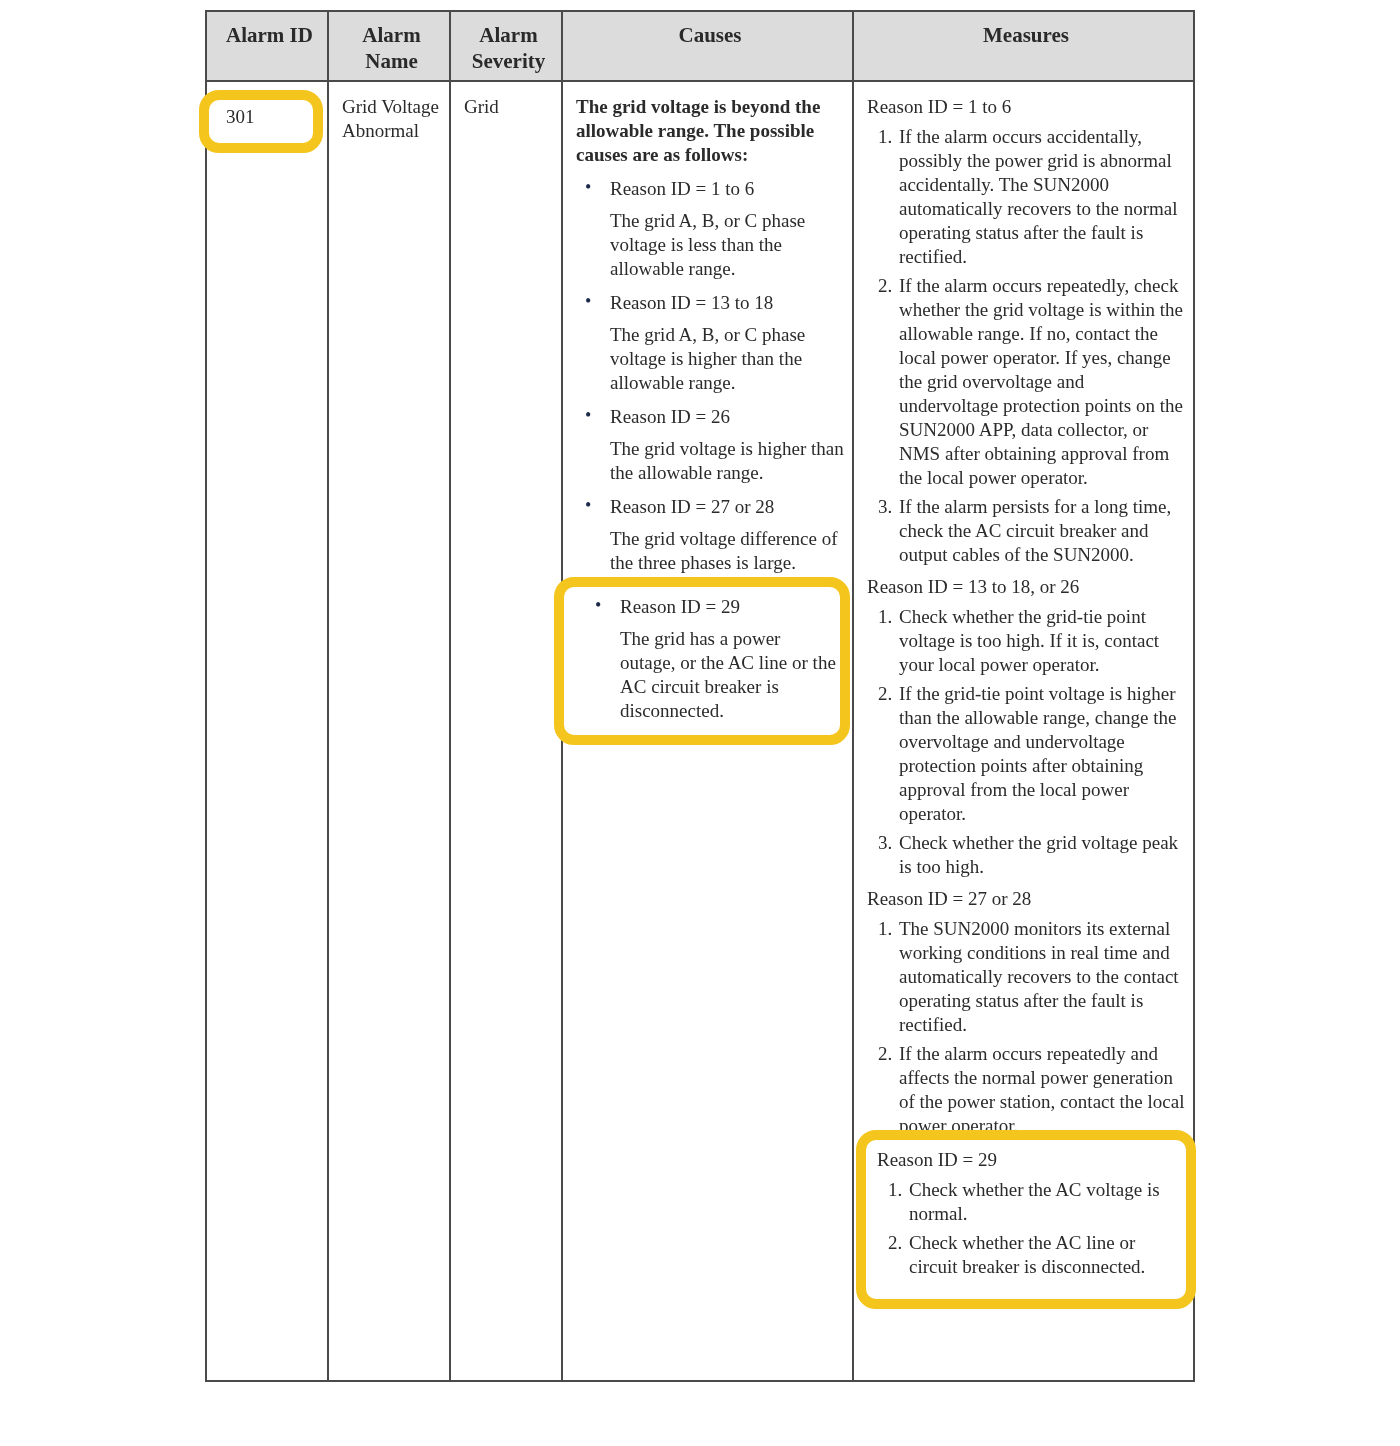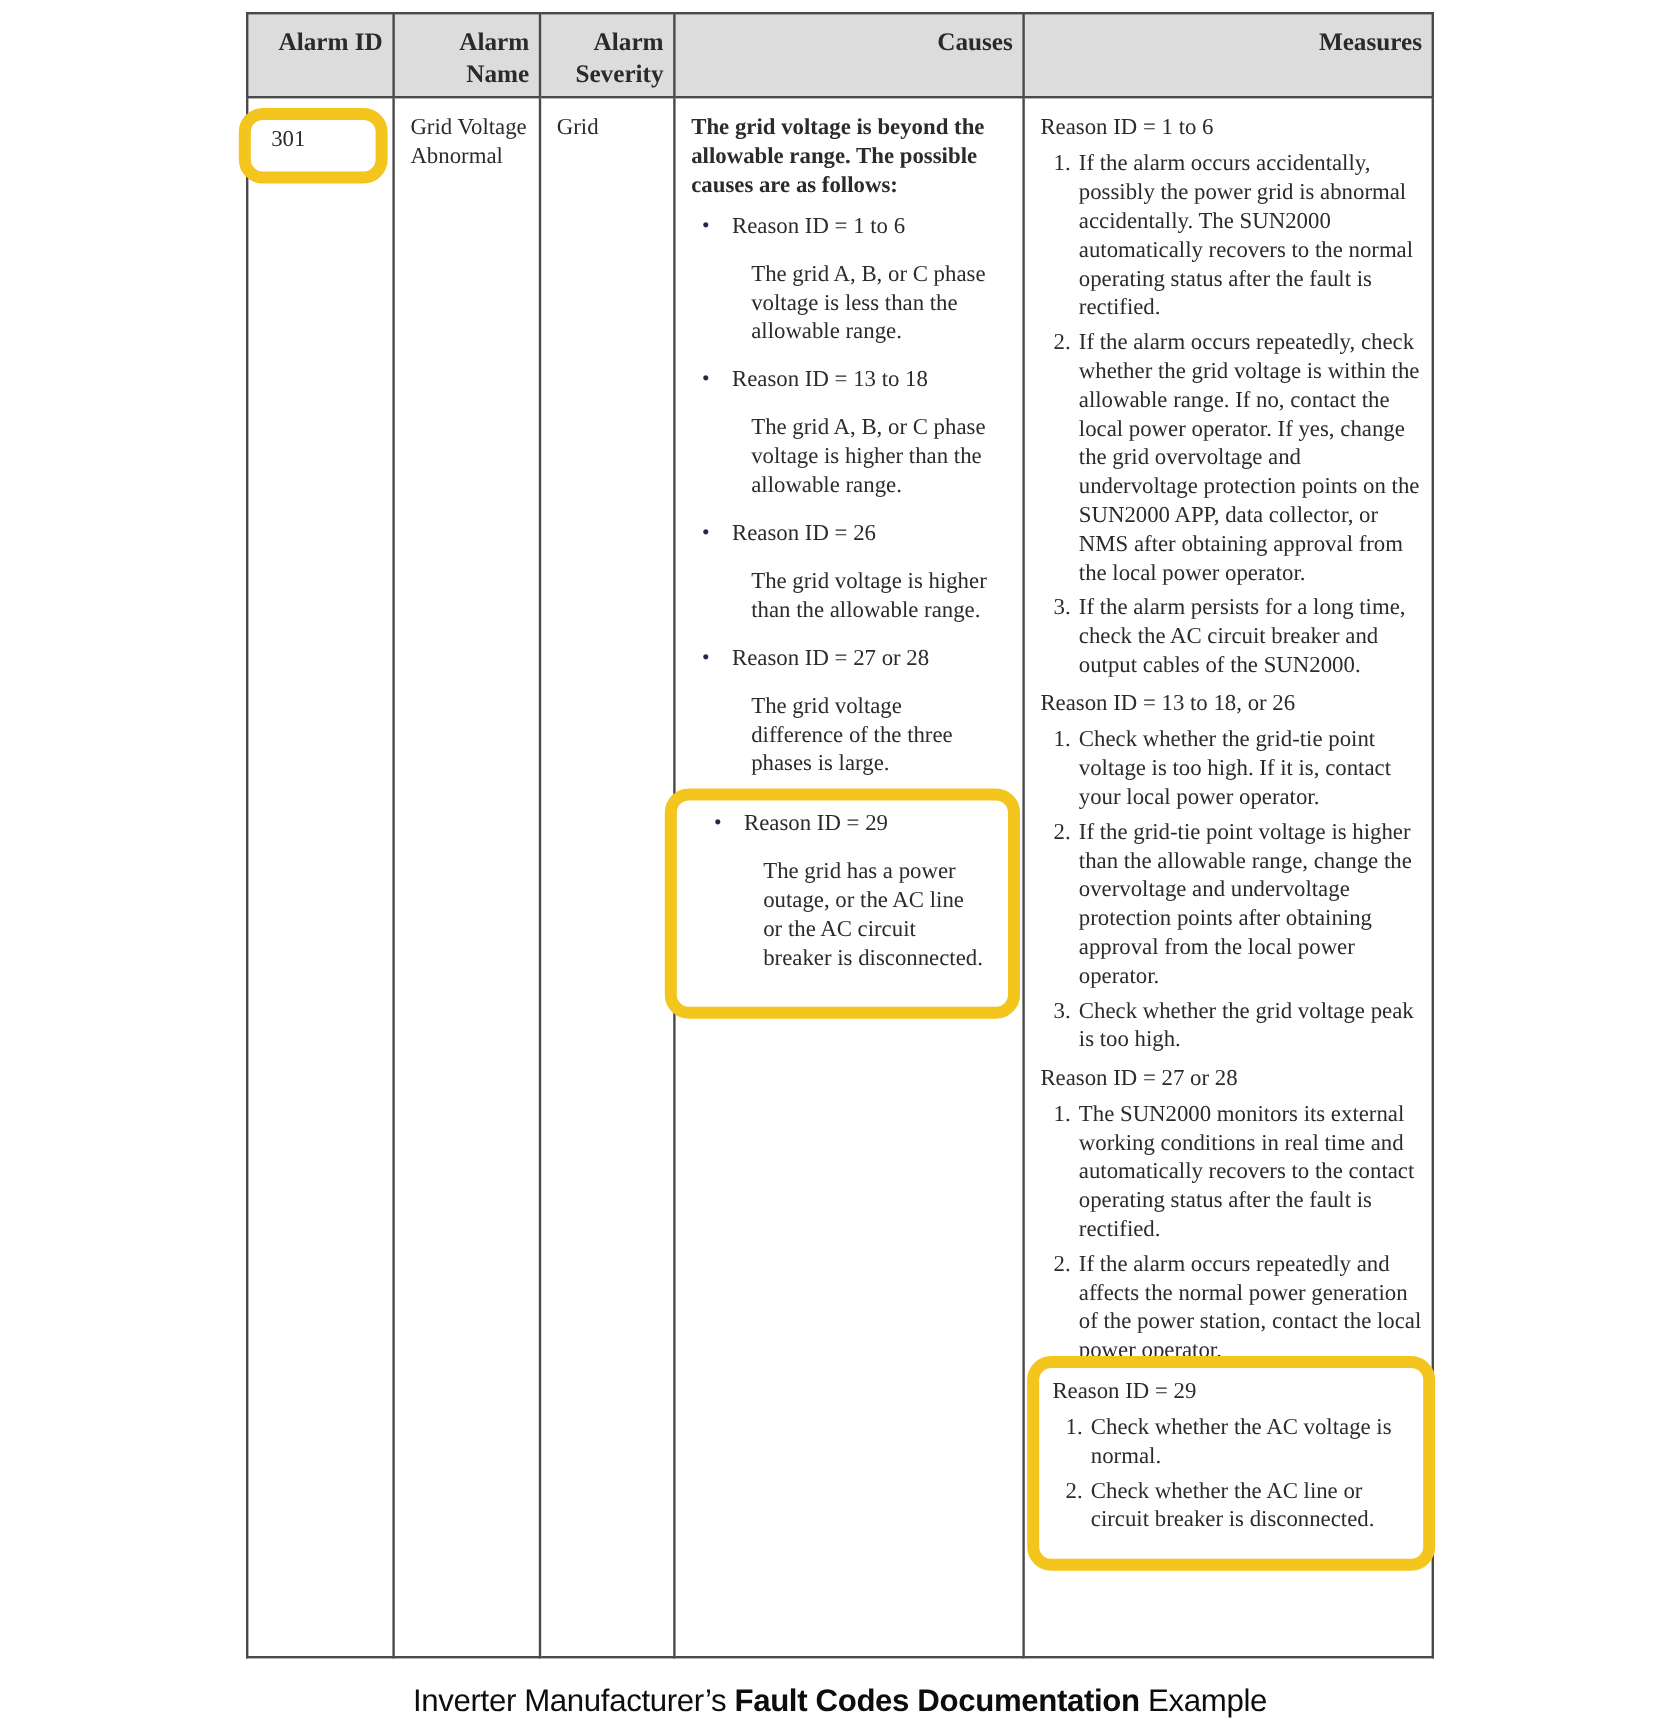--- a/index.html
+++ b/index.html
@@ -13,33 +13,33 @@
 
   table.fault-table {
     position:absolute; left:205px; top:10px; width:988px;
     border-collapse:collapse; table-layout:fixed;
   }
   col.c1{width:122px;} col.c2{width:122px;} col.c3{width:112px;}
   col.c4{width:291px;} col.c5{width:341px;}
 
   th, td { border:2px solid #4a4a4a; vertical-align:top; }
   th {
-    background:#dcdcdc; text-align:right; font-size:21px; font-weight:bold;
+    background:#dcdcdc; text-align:center; font-size:21px; font-weight:bold;
     padding:10px 8px 6px 13px; height:68px; line-height:26px; color:#2a2a2a;
   }
   td { font-size:19px; line-height:24px; padding:13px 8px 24px 13px; color:#2b2b2b; }
   td.body-cell { height:1300px; }
 
   
   .intro { margin:0 0 10px 0;font-weight:bold; }
   .bullet { position:relative; padding-left:34px; margin:0 0 10px 0; }
   .dot::before { content:"\2022"; }
   .dot { position:absolute; left:9px; top:-2px; font-size:18px; color:#1c2b4a; }
   .b-head { margin:0 0 8px 0; }
-  .b-body { margin:16px; }
+  .b-body { margin:0; }
 
   
   .sec-head { margin:8px 0 6px 0; }
   .m-sec:first-child .sec-head { margin-top:0; }
   .measures ol { margin:0; padding:0 0 0 30px; }
   .measures li { margin:0 0 5px 0; padding-left:2px; }
 
   
   .hl {
     border:10px solid #f4c51d; border-radius:20px; background:#ffffff;
@@ -177,17 +177,14 @@
                 <li>Check whether the AC line or circuit breaker is disconnected.</li>
               </ol>
             </div>
           </div>
 
         </td>
       </tr>
     </tbody>
   </table>
 
-  <div class="caption">
-    <span>Inverter Manufacturer’s </span><b>Fault Codes Documentation</b><span> Example</span>
-  </div>
 
 </div>
 
 </body></html>

